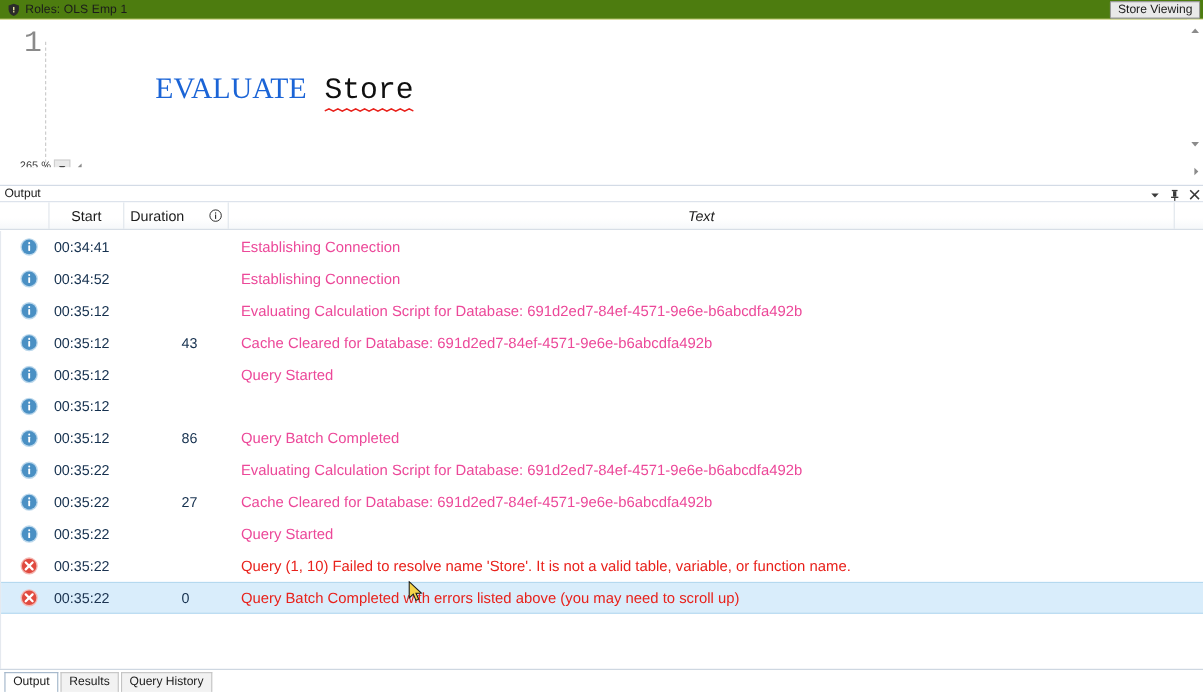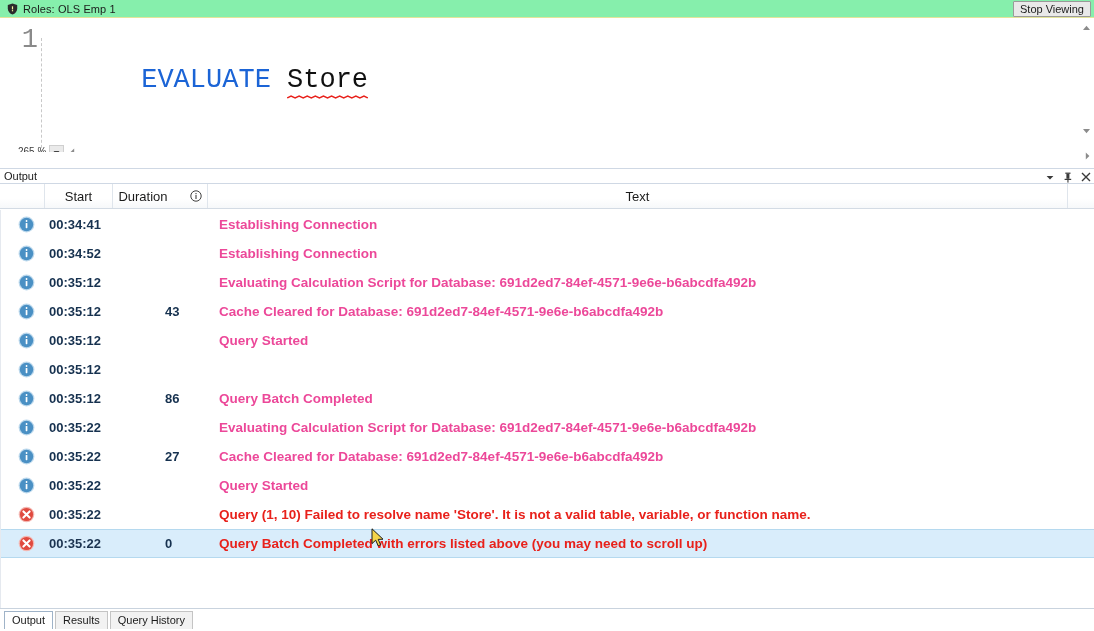--- a/index.html
+++ b/index.html
@@ -16,21 +16,21 @@
     overflow: hidden;
     position: relative;
   }
 
   
   #roles-bar {
     position: absolute;
     left: 0; top: 0;
     width: 1094px;
     height: 18px;
-    background: #86efac;
+    background: #4d7c0f;
     border-bottom: 1px solid #e4e49a;
     box-sizing: border-box;
     display: flex;
     align-items: center;
   }
   #roles-bar .shield {
     width: 14px;
     height: 14px;
     margin-left: 5px;
     margin-right: 4px;
@@ -96,21 +96,21 @@
     width: 0;
     height: 115px;
     border-left: 1px dashed #c8c8c8;
   }
   .code-text {
     font-family: "Liberation Mono", monospace;
     font-size: 27px;
     line-height: 40px;
     padding-left: 6px;
   }
-  .tok-keyword { color: #1b64d6; }
+  .tok-keyword { color: #1b64d6; font-family: Liberation Serif, serif; }
   .tok-ident {
     color: #101010;
     position: relative;
     display: inline-block;
   }
   .squiggle {
     position: absolute;
     left: 0;
     bottom: 1px;
     width: 100%;
@@ -249,41 +249,40 @@
     justify-content: center;
     font-size: 13px;
     color: #1b1b1b;
     border-right: 1px solid #dfe5ec;
     box-sizing: border-box;
   }
   .hdr-cell.no-border { border-right: none; }
   .hdr-icon-col { left: 1px; width: 44px; }
   .hdr-start { left: 45px; width: 68px; }
   .hdr-duration { left: 113px; width: 95px; gap: 22px; }
-  .hdr-text { left: 208px; width: 860px; }
+  .hdr-text { left: 208px; width: 860px; font-style: italic; }
   .hdr-spacer { left: 1068px; width: 25px; }
 
   
   #grid-body {
     position: absolute;
     left: 0;
     top: 42px;
     width: 1094px;
     height: 398px;
     background: #ffffff;
     border-left: 1px solid #e5e9ef;
     box-sizing: border-box;
   }
   .grid-row {
     position: relative;
     height: 29px;
     display: flex;
     align-items: center;
     box-sizing: border-box;
-    font-weight: bold;
   }
   .grid-row.selected {
     background: #d9edfb;
     border-top: 1px solid #b5d9ef;
     border-bottom: 1px solid #b5d9ef;
   }
   .cell-icon {
     position: absolute;
     left: 16px;
     width: 18px;
@@ -371,21 +370,21 @@
 
 <div id="roles-bar">
   <span class="shield">
     <svg width="11" height="12" viewBox="0 0 11 12">
       <path d="M5.5 0.4 L10.2 1.9 V5.4 C10.2 8.4 8.2 10.6 5.5 11.6 C2.8 10.6 0.8 8.4 0.8 5.4 V1.9 Z" fill="#2b2b2b"></path>
       <rect x="4.9" y="3.3" width="1.2" height="3.1" fill="#f7f7a0"></rect>
       <rect x="4.9" y="7.1" width="1.2" height="1.2" fill="#f7f7a0"></rect>
     </svg>
   </span>
   <span class="roles-label">Roles: OLS Emp 1</span>
-  <button id="stop-viewing-btn">Stop Viewing</button>
+  <button id="stop-viewing-btn">Store Viewing</button>
 </div>
 
 <div id="editor">
   <div id="indent-guide"></div>
   <div id="code-line">
     <span class="line-number">1</span>
     <span class="code-text">
       <span class="tok-keyword">EVALUATE</span><span class="code-text" style="padding-left:0">&nbsp;</span><span class="tok-ident"><span>Store</span><svg class="squiggle" viewBox="0 0 40 4" preserveAspectRatio="none">
             <path d="M0 3 L2 1 L4 3 L6 1 L8 3 L10 1 L12 3 L14 1 L16 3 L18 1 L20 3 L22 1 L24 3 L26 1 L28 3 L30 1 L32 3 L34 1 L36 3 L38 1 L40 3" stroke="#e8211b" stroke-width="1.1" fill="none"></path>
           </svg></span>

